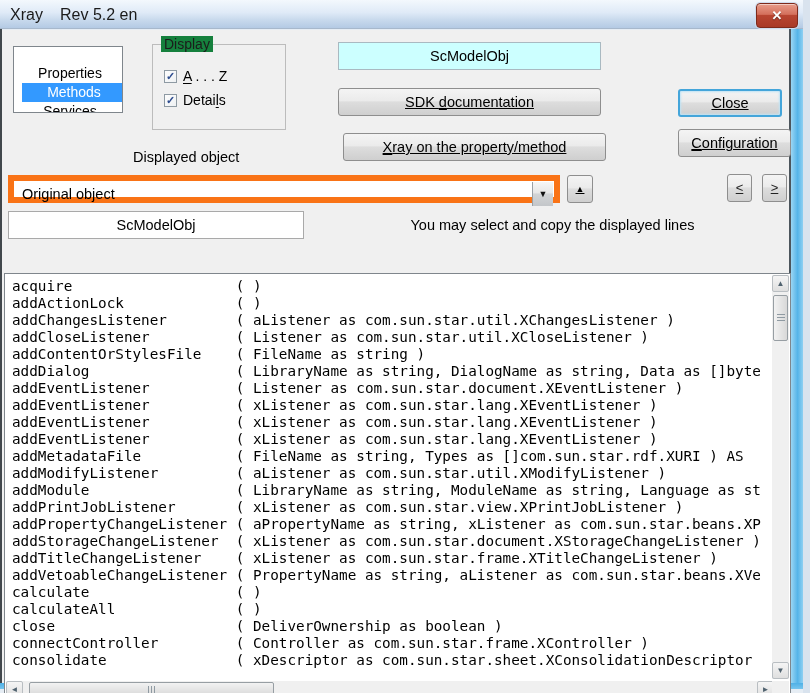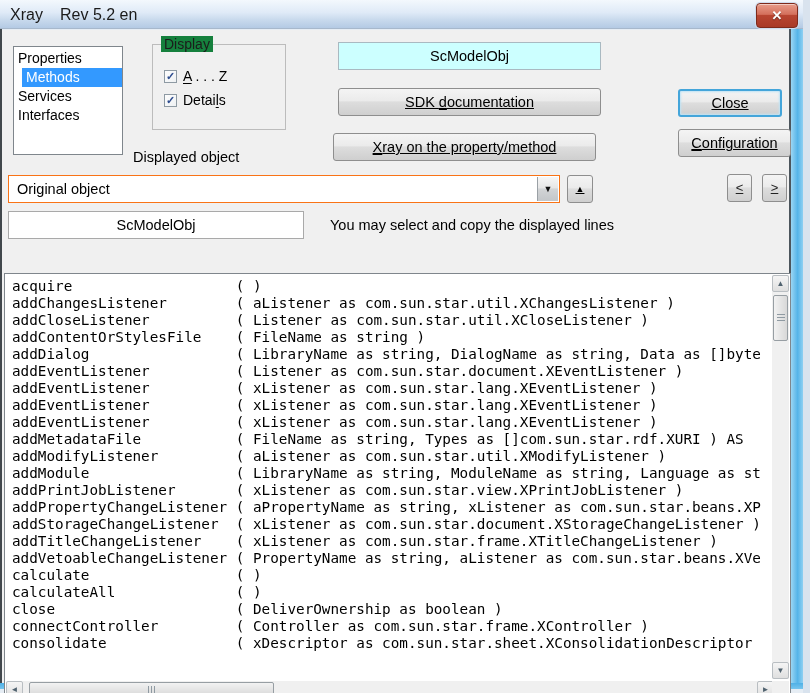--- a/index.html
+++ b/index.html
@@ -29,22 +29,22 @@
   #frame-right-blue { position:absolute; left:791px; top:29px; width:12px; height:654px;
     background:linear-gradient(90deg,#9bd6f4 0%,#55b4e8 55%,#8fd0f2 100%); }
   #frame-far-right { position:absolute; left:803px; top:0; width:7px; height:693px; background:#d9e3ee; }
   #frame-bottom-blue { position:absolute; left:0; top:683px; width:803px; height:6px;
     background:linear-gradient(180deg,#4fb0e6,#77c5ee); }
 
   #client { position:absolute; left:2px; top:30px; width:787px; height:653px; background:#f0f0f0; }
 
   
   #object-part-listbox {
-    position:absolute; left:11px; top:16px; width:110px; height:109px;
-    background:#fff; border:1px solid #7f868c; padding-top:2px; overflow:hidden;
+    position:absolute; left:11px; top:16px; width:110px; height:67px;
+    background:#fff; border:1px solid #7f868c; padding-top:17px; overflow:hidden;text-align:center;
   }
   .lb-item { height:19px; line-height:19px; padding-left:4px; font-size:14px; color:#000; cursor:default; }
   .lb-item.selected { background:#3399ff; color:#fff;margin-left:8px; }
 
   
   #display-group {
     position:absolute; left:150px; top:14px; width:134px; height:86px;
     border:1px solid #bcbcbc;
   }
   #display-group-title {
@@ -66,47 +66,47 @@
   #object-type-field {
     position:absolute; left:336px; top:12px; width:263px; height:28px;
     background:#ccffff; border:1px solid #a9b9c1; text-align:center; line-height:26px; font-size:14.5px;
   }
   .btn {
     background:linear-gradient(180deg,#f4f4f4 0%,#ebebeb 45%,#dddddd 50%,#cfcfcf 100%);
     border:1px solid #8e8e8e; border-radius:3px; font-size:14.5px; color:#000;
     text-align:center; cursor:default; font-family:"Liberation Sans",sans-serif;text-decoration:underline;
   }
   #btn-sdk  { position:absolute; left:336px; top:58px;  width:263px; height:28px; }
-  #btn-xray-pm { position:absolute; left:331px; top:103px; width:263px; height:28px; }
+  #btn-xray-pm { position:absolute; left:341px; top:103px; width:263px; height:28px; }
   #btn-close {
     position:absolute; left:676px; top:59px; width:104px; height:28px;
     border:2px solid #44a5da; box-shadow:inset 0 0 2px 1px #bfe3f5;
   }
   #btn-configuration { position:absolute; left:676px; top:99px; width:113px; height:28px; }
 
   
   #combo-displayed-object {
     position:absolute; left:6px; top:145px; width:552px; height:28px;
-    background:#fff; border:1px solid #f97316;
+    background:#fff; border:6px solid #f97316;
   }
   #combo-value { position:absolute; left:8px; top:0; line-height:26px; font-size:14.5px; }
   #combo-drop {
     position:absolute; right:1px; top:1px; width:21px; height:24px;
     background:linear-gradient(180deg,#f6f6f6 0%,#e7e7e7 45%,#d2d4d6 50%,#c3c6c9 100%);
     border-left:1px solid #9aa0a5; text-align:center; line-height:24px; font-size:9px; color:#111;
   }
   #btn-up { position:absolute; left:565px; top:145px; width:26px; height:28px; font-size:9px; line-height:26px; }
   #btn-prev { position:absolute; left:725px; top:144px; width:25px; height:28px; font-size:13px; line-height:26px; color:#222; }
   #btn-next { position:absolute; left:760px; top:144px; width:25px; height:28px; font-size:13px; line-height:26px; color:#222; }
 
   #object-name-field {
     position:absolute; left:6px; top:181px; width:296px; height:28px;
     background:#fff; border:1px solid #a9a9a9; text-align:center; line-height:26px; font-size:14.5px;
   }
-  #copy-hint { position:absolute; left:328px; top:187px; width:445px; text-align:left; font-size:14.5px; color:#000; }
+  #copy-hint { position:absolute; left:328px; top:187px; width:445px; text-align:center; font-size:14.5px; color:#000; }
 
   
   #methods-panel {
     position:absolute; left:2px; top:215px; width:787px; height:427px;
     background:#fff; border:1px solid #7f868c;margin-top:28px;
   }
   #methods-lines {
     position:absolute; left:7px; top:4px; width:762px; height:404px; overflow:hidden;
   }
   .mline {
@@ -208,20 +208,21 @@
     </button>
     <button id="btn-prev" class="btn">&lt;</button>
     <button id="btn-next" class="btn">&gt;</button>
 
     <div id="object-name-field">ScModelObj</div>
     <div id="copy-hint">You may select and copy the displayed lines</div>
 
     <div id="methods-panel">
       <div id="methods-lines">
           <div class="mline">acquire                   ( )</div>
+          <div class="mline">addActionLock             ( )</div>
           <div class="mline">addChangesListener        ( aListener as com.sun.star.util.XChangesListener )</div>
           <div class="mline">addCloseListener          ( Listener as com.sun.star.util.XCloseListener )</div>
           <div class="mline">addContentOrStylesFile    ( FileName as string )</div>
           <div class="mline">addDialog                 ( LibraryName as string, DialogName as string, Data as []byte</div>
           <div class="mline">addEventListener          ( Listener as com.sun.star.document.XEventListener )</div>
           <div class="mline">addEventListener          ( xListener as com.sun.star.lang.XEventListener )</div>
           <div class="mline">addEventListener          ( xListener as com.sun.star.lang.XEventListener )</div>
           <div class="mline">addEventListener          ( xListener as com.sun.star.lang.XEventListener )</div>
           <div class="mline">addMetadataFile           ( FileName as string, Types as []com.sun.star.rdf.XURI ) AS</div>
           <div class="mline">addModifyListener         ( aListener as com.sun.star.util.XModifyListener )</div>

